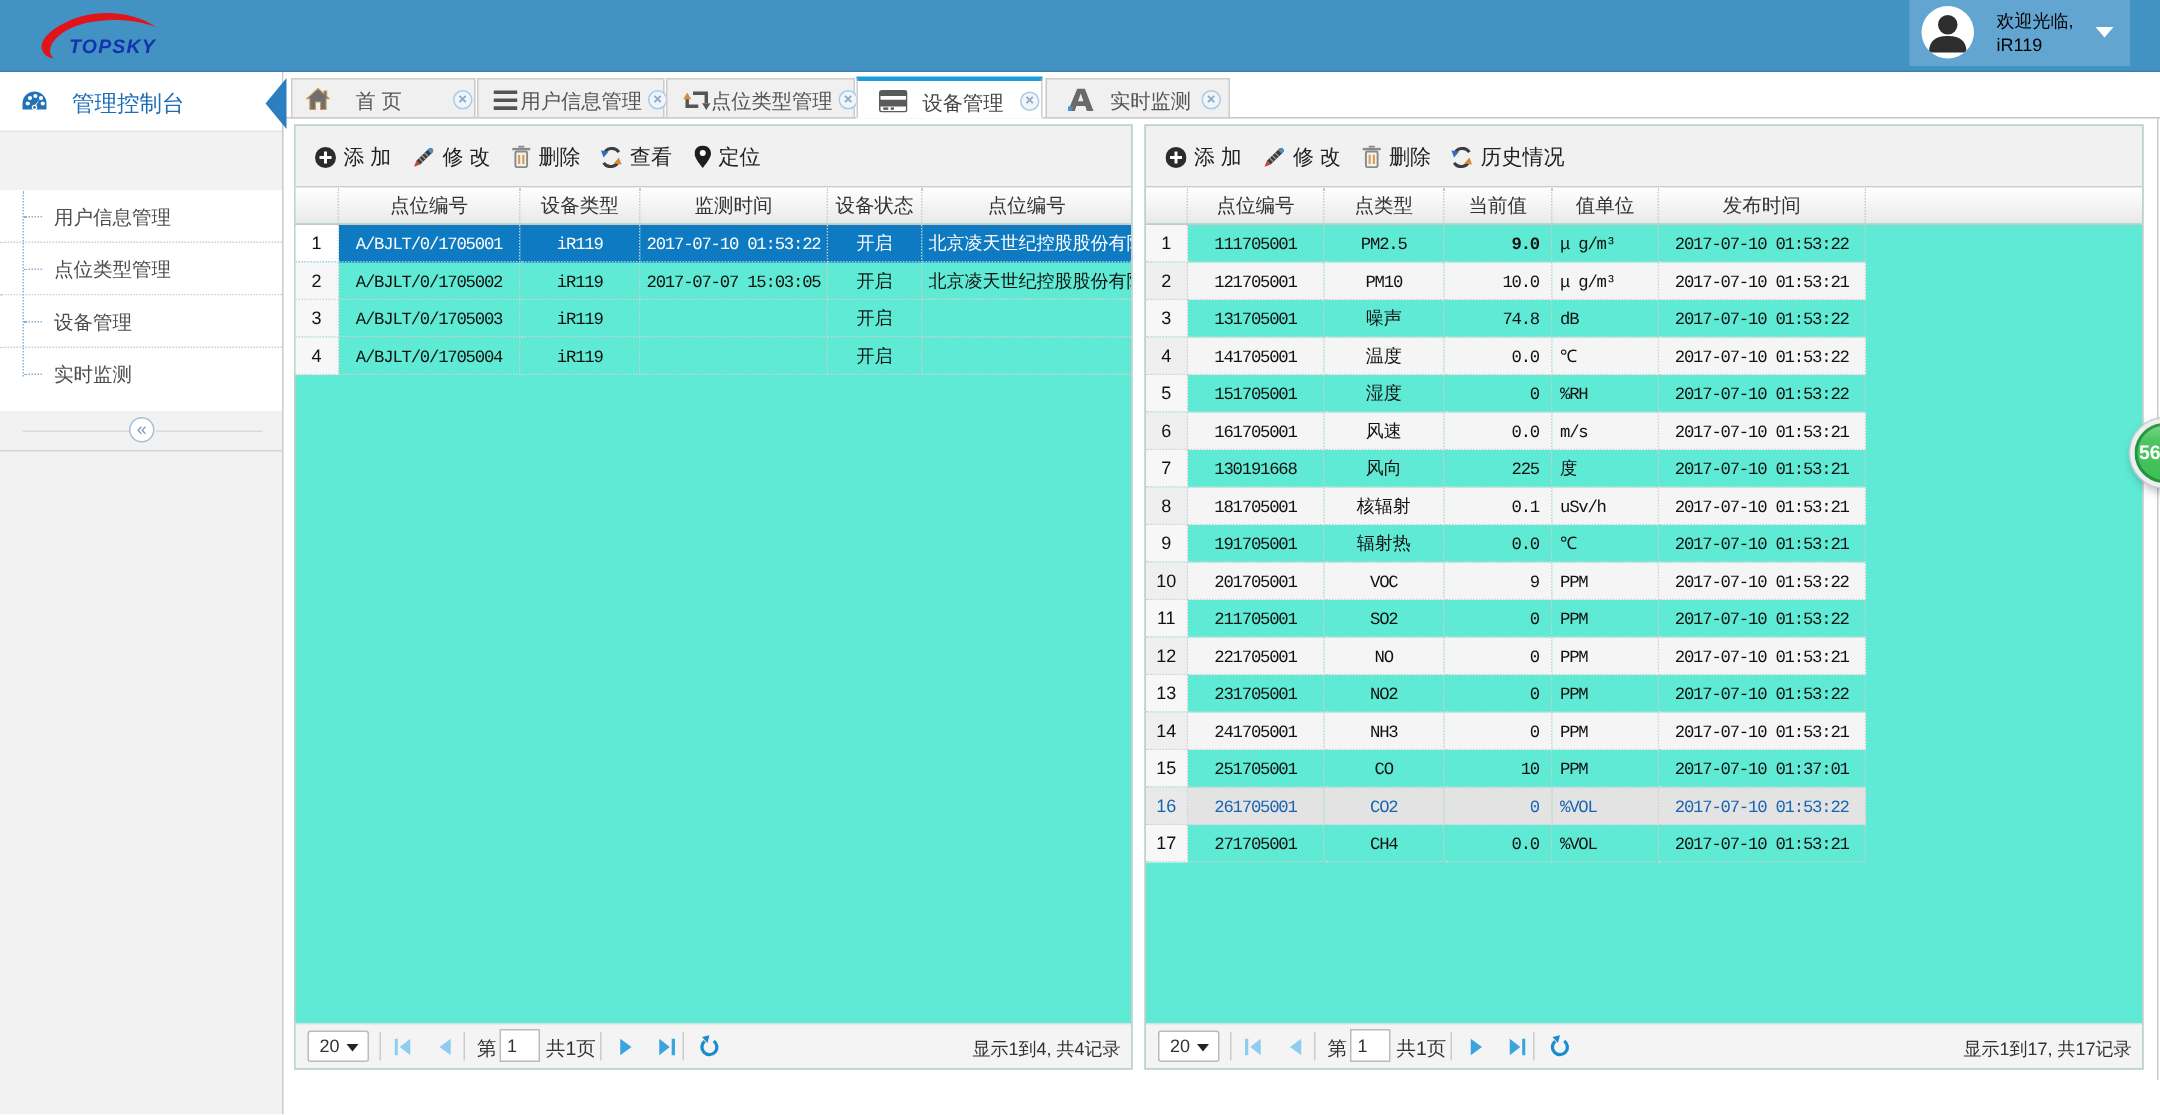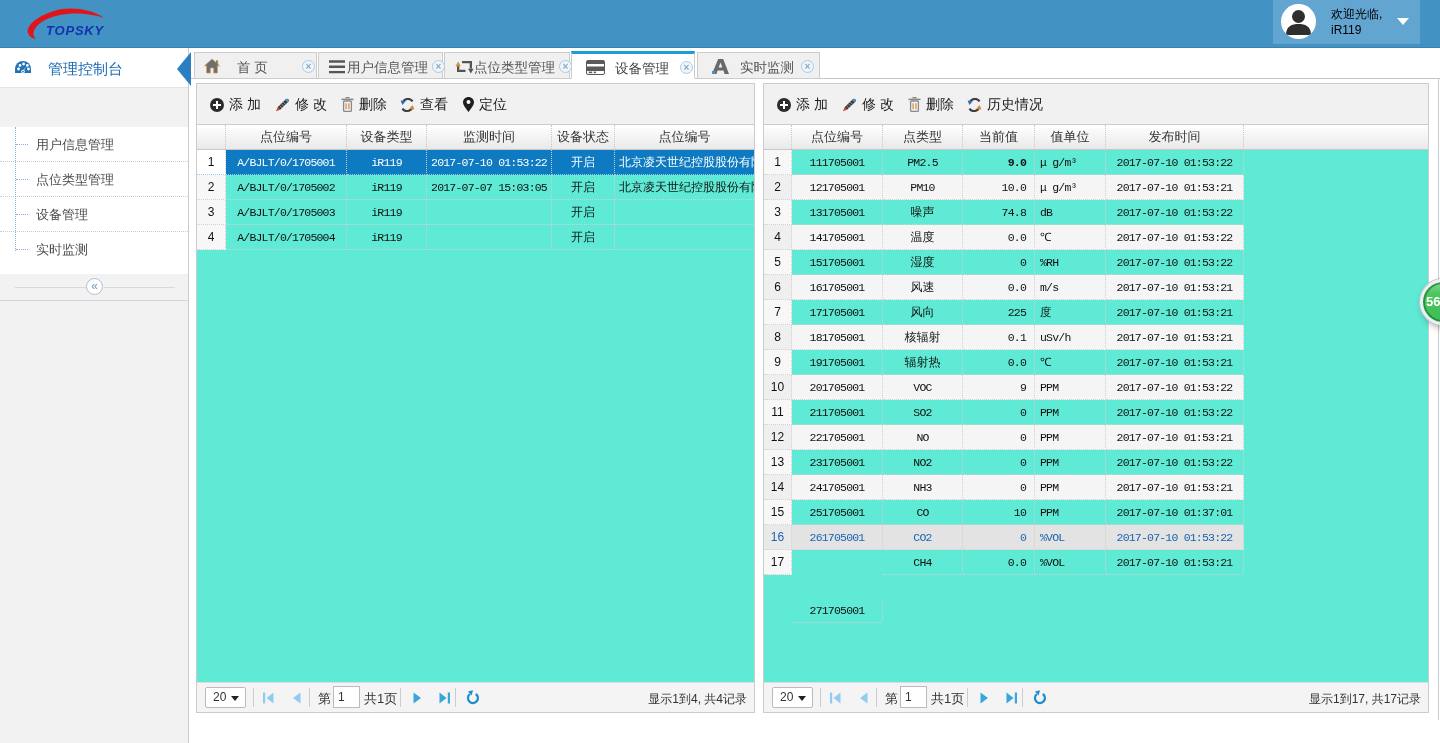--- a/index.html
+++ b/index.html
@@ -359,21 +359,21 @@
 <div class="grow stripe" style="top:191px;width:480px">
         <div class="gc num" style="left:0px;width:28px;">6</div>
         <div class="gc" style="left:28px;width:91px;"><span class="mono">161705001</span></div>
         <div class="gc" style="left:119px;width:80px;">风速</div>
         <div class="gc" style="left:199px;width:72px;text-align:right;padding-right:8px;"><span class="mono">0.0</span></div>
         <div class="gc" style="left:271px;width:71px;text-align:left;padding-left:5px;"><span class="mono">m/s</span></div>
         <div class="gc" style="left:342px;width:138px;"><span class="mono">2017-07-10 01:53:21</span></div>
       </div>
 <div class="grow " style="top:216px;width:480px">
         <div class="gc num" style="left:0px;width:28px;">7</div>
-        <div class="gc" style="left:28px;width:91px;"><span class="mono">171705001</span></div>
+        <div class="gc" style="left:28px;width:91px;"><span class="mono">130191668</span></div>
         <div class="gc" style="left:119px;width:80px;">风向</div>
         <div class="gc" style="left:199px;width:72px;text-align:right;padding-right:8px;"><span class="mono">225</span></div>
         <div class="gc" style="left:271px;width:71px;text-align:left;padding-left:5px;"><span class="mono">度</span></div>
         <div class="gc" style="left:342px;width:138px;"><span class="mono">2017-07-10 01:53:21</span></div>
       </div>
 <div class="grow stripe" style="top:241px;width:480px">
         <div class="gc num" style="left:0px;width:28px;">8</div>
         <div class="gc" style="left:28px;width:91px;"><span class="mono">181705001</span></div>
         <div class="gc" style="left:119px;width:80px;">核辐射</div>
         <div class="gc" style="left:199px;width:72px;text-align:right;padding-right:8px;"><span class="mono">0.1</span></div>
@@ -439,21 +439,21 @@
 <div class="grow hl" style="top:441px;width:480px">
         <div class="gc num" style="left:0px;width:28px;">16</div>
         <div class="gc" style="left:28px;width:91px;"><span class="mono">261705001</span></div>
         <div class="gc" style="left:119px;width:80px;"><span class="mono">CO2</span></div>
         <div class="gc" style="left:199px;width:72px;text-align:right;padding-right:8px;"><span class="mono">0</span></div>
         <div class="gc" style="left:271px;width:71px;text-align:left;padding-left:5px;"><span class="mono">%VOL</span></div>
         <div class="gc" style="left:342px;width:138px;"><span class="mono">2017-07-10 01:53:22</span></div>
       </div>
 <div class="grow " style="top:466px;width:480px">
         <div class="gc num" style="left:0px;width:28px;">17</div>
-        <div class="gc" style="left:28px;width:91px;margin-top:48px;"><span class="mono">271705001</span></div>
+        <div class="gc" style="left:28px;width:91px;"><span class="mono">271705001</span></div>
         <div class="gc" style="left:119px;width:80px;"><span class="mono">CH4</span></div>
         <div class="gc" style="left:199px;width:72px;text-align:right;padding-right:8px;"><span class="mono">0.0</span></div>
         <div class="gc" style="left:271px;width:71px;text-align:left;padding-left:5px;"><span class="mono">%VOL</span></div>
         <div class="gc" style="left:342px;width:138px;"><span class="mono">2017-07-10 01:53:21</span></div>
       </div>
 </div>
   <div class="pager">
     <div class="sel20">20</div>
     <div class="sep" style="left:56px"></div>
     <div class="sep" style="left:112px"></div>

